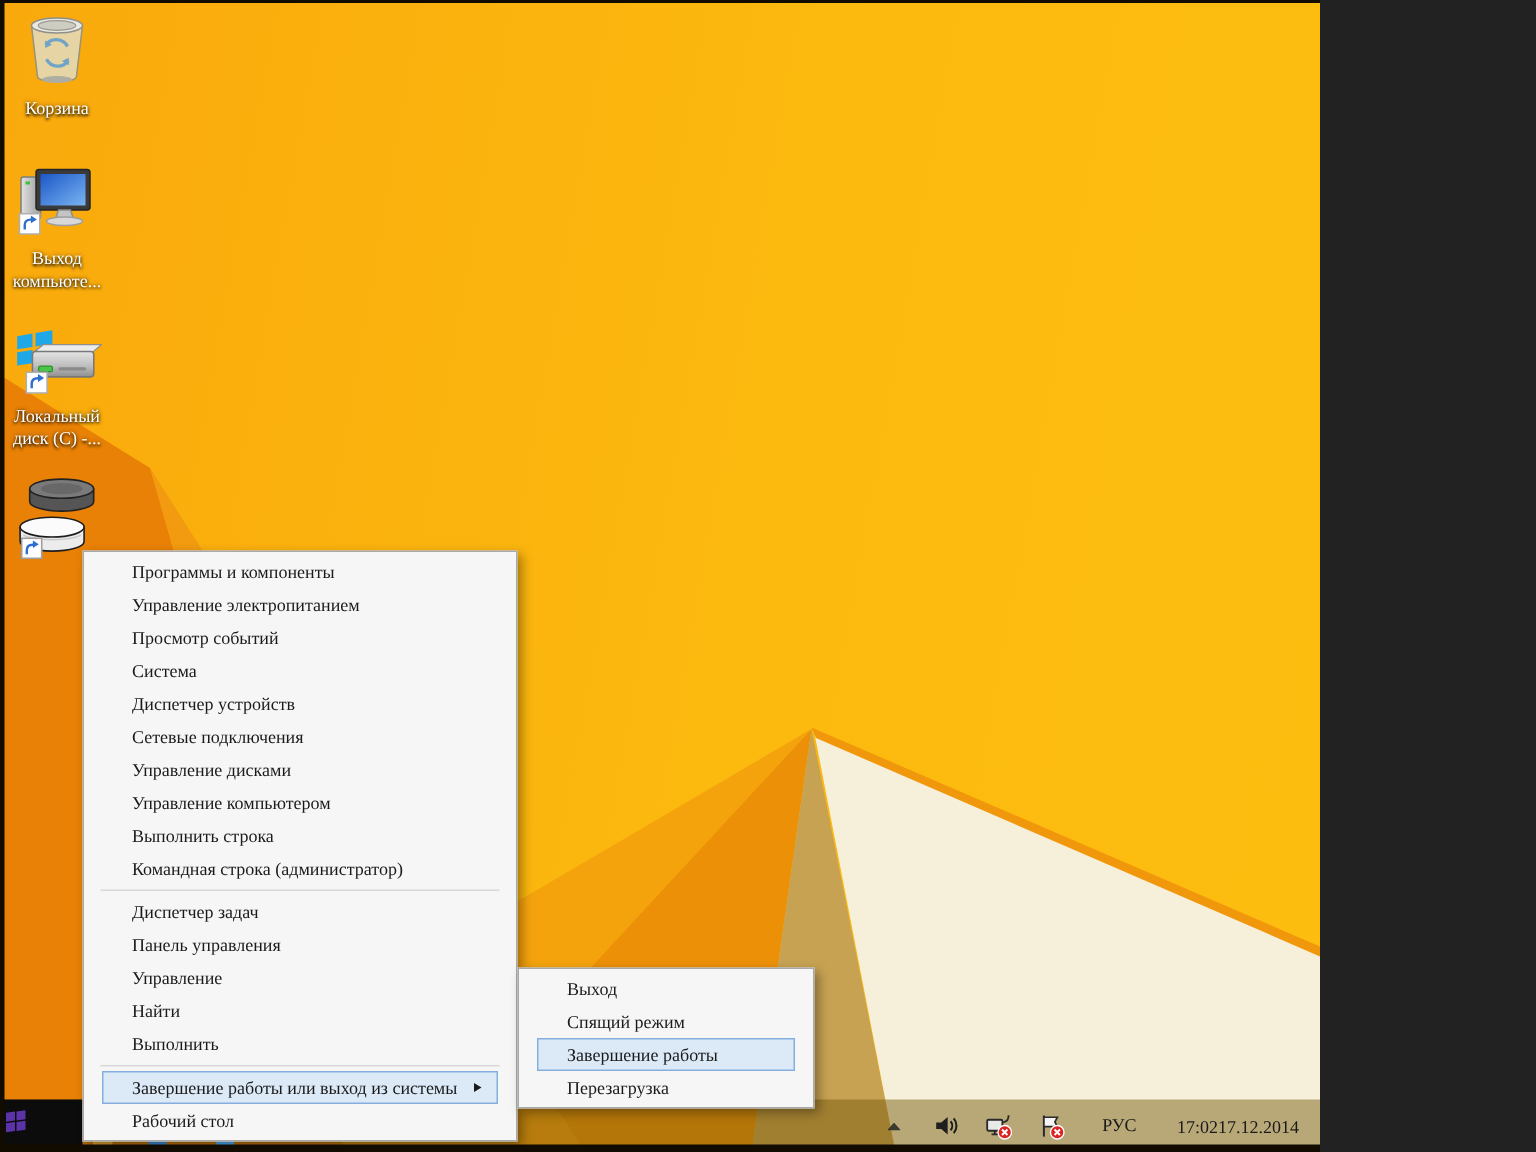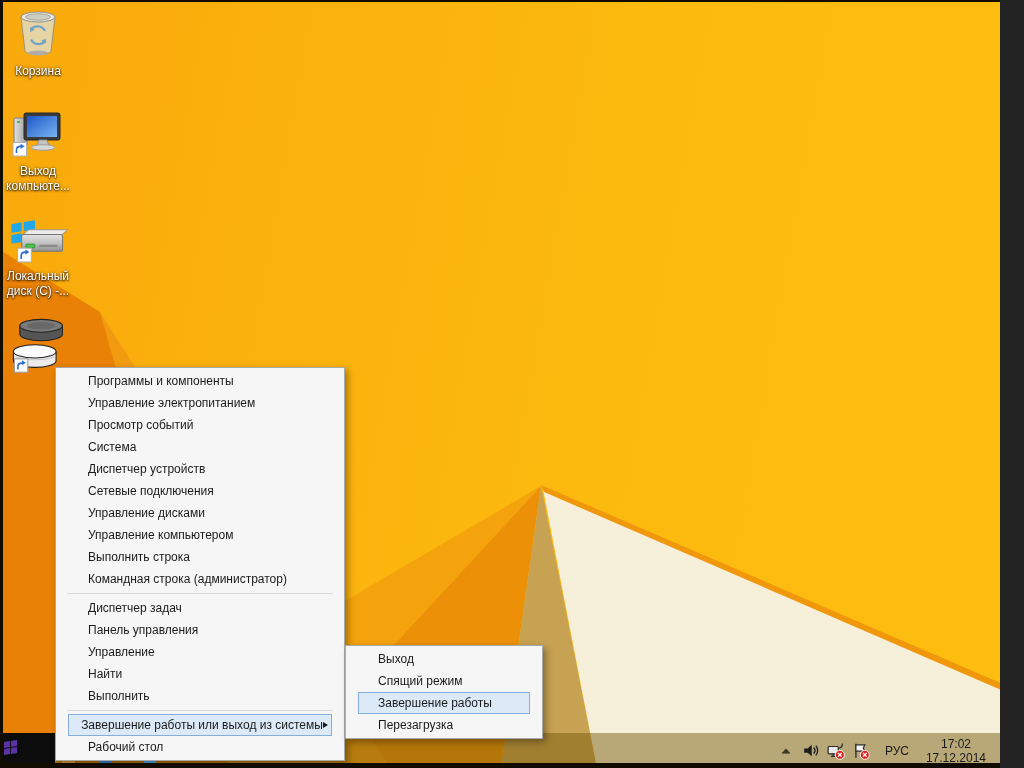--- a/index.html
+++ b/index.html
@@ -1,18 +1,18 @@
 <!DOCTYPE html>
 <html><head>
 <meta charset="utf-8">
 <style>
   html,body{margin:0;padding:0;background:#222;}
   #stage{
-    position:relative;width:1000px;height:768px;overflow:hidden;
-    font-family:Liberation Sans, sans-serif;
+    position:relative;width:880px;height:768px;overflow:hidden;
+    font-family:Liberation Serif, serif;
     background:linear-gradient(100deg,#F9A90C 0%,#FCB90E 55%,#FDBE10 100%);
   }
   
   .shape{position:absolute;left:0;top:0;width:1024px;height:768px;pointer-events:none;}
   .fan-light{background:#F4A30D;clip-path:polygon(541px 486px,60px 768px,280px 768px);}
   .fan-dark{background:#EC9008;clip-path:polygon(541px 486px,280px 768px,501px 768px);}
   .wedge-dark{background:#E88106;clip-path:polygon(0 250px,100px 312px,230px 768px,0 768px);}
   .wedge-mid{background:#F29B10;clip-path:polygon(100px 312px,230px 768px,390px 768px);}
   .tri-tan{background:#C7A253;clip-path:polygon(541px 486px,597px 768px,501px 768px);}
   .tri-cream{background:#F6EFDA;clip-path:polygon(543px 489px,1024px 699px,1024px 768px,597px 768px);}
@@ -38,24 +38,24 @@
   #taskbar{position:absolute;left:0;top:733px;width:1024px;height:35px;
     background:rgba(120,90,10,0.48);z-index:10;}
   #start-block{position:absolute;left:0;top:733px;width:55px;height:35px;background:#0C0C0C;z-index:11;}
   #start-logo{position:absolute;left:4px;top:8px;width:13px;height:13px;transform:skewY(-8deg);
     background:
       linear-gradient(#5B32A8,#5B32A8) 0 0/6px 6px no-repeat,
       linear-gradient(#5B32A8,#5B32A8) 7px 0/6px 6px no-repeat,
       linear-gradient(#5B32A8,#5B32A8) 0 7px/6px 6px no-repeat,
       linear-gradient(#5B32A8,#5B32A8) 7px 7px/6px 6px no-repeat;}
   .tb-sliver{position:absolute;top:760px;height:7px;border-radius:1px;z-index:12;}
-  #tray{position:absolute;right:14px;top:733px;height:35px;display:flex;align-items:center;gap:7px;z-index:12;}
+  #tray{position:absolute;right:14px;top:733px;height:35px;display:flex;align-items:center;gap:17px;z-index:12;}
   .tray-ico{width:18px;height:18px;display:flex;align-items:center;justify-content:center;}
   #tray-lang{font-size:12px;color:#1A1A1A;margin:0 6px 0 8px;}
-  #tray-clock{display:flex;flex-direction:column;align-items:center;line-height:14px;
+  #tray-clock{display:flex;flex-direction:row;align-items:center;line-height:14px;
     font-size:12px;color:#1A1A1A;margin-left:4px;}
   
   .frame{position:absolute;background:#120C00;z-index:60;pointer-events:none;}
   .frame.t{left:0;top:0;width:1024px;height:2px;}
   .frame.b{left:0;top:763px;width:1024px;height:5px;}
   .frame.l{left:0;top:0;width:3px;height:768px;}
   .frame.r{left:1021px;top:0;width:3px;height:768px;}
 </style>
 </head>
 <body>

